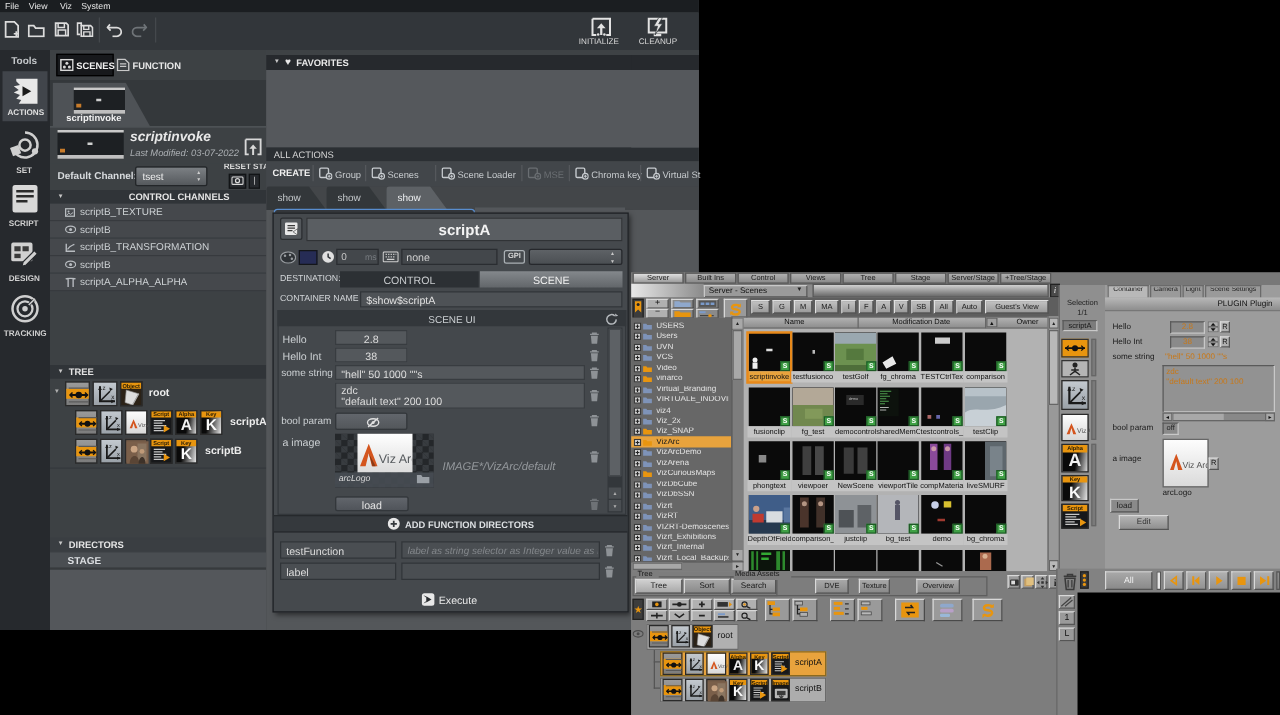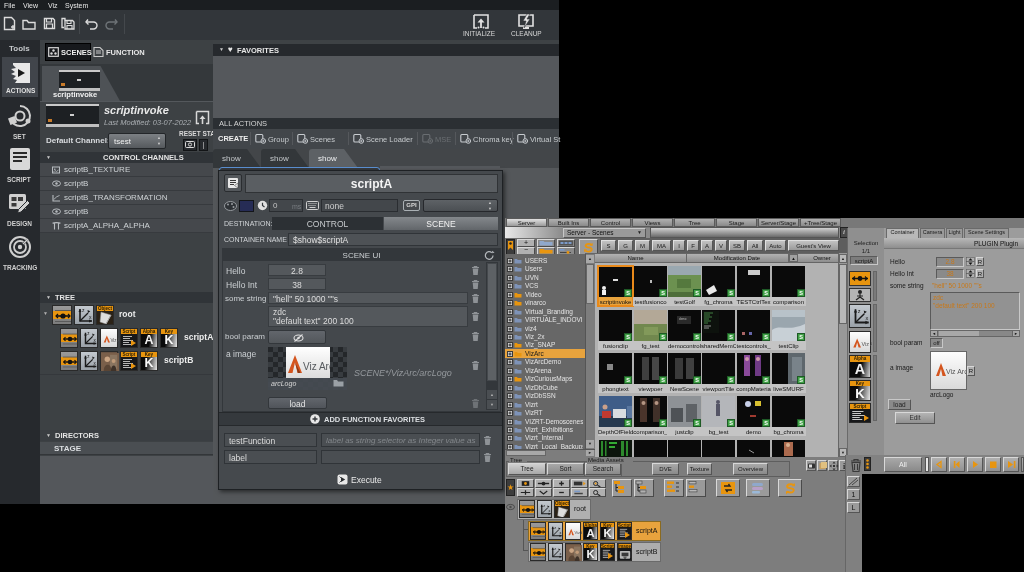--- a/index.html
+++ b/index.html
@@ -539,21 +539,21 @@
       <text x="17" y="23" font-size="10" fill="#55595d">Viz Arc</text>
     </svg>
   </div>
 <div class="a " style="left:268px;top:378px;width:79px;height:12px;background:rgba(70,76,82,0.92);"></div>
 <div class="a t " style="left:271px;top:380px;font-size:7px;font-style:italic;color:#d8d8d8;">arcLogo</div>
 <div class="a " style="left:333px;top:379px;width:11px;height:8px;">
     <svg width="11" height="8" viewBox="0 0 11 8">
       <path d="M0.5 1h3.5l1 1.5h5.5V7.5H0.5z" fill="#9aa0a6"></path>
     </svg>
   </div>
-<div class="a t " style="left:354px;top:369px;font-size:9px;font-style:italic;color:#94989c;">SCENE*/VizArc/arcLogo</div>
+<div class="a t " style="left:354px;top:369px;font-size:9px;font-style:italic;color:#94989c;">IMAGE*/VizArc/default</div>
 <div class="a " style="left:471px;top:360px;width:9px;height:11px;">
     <svg width="9" height="11" viewBox="0 0 9 11">
       <path d="M1 2.5h7M3 2.5V1.5h3v1" stroke="#8e9296" stroke-width="1" fill="none"></path>
       <path d="M1.7 3.5 2.3 10h4.4L7.3 3.5z" fill="#8e9296"></path>
     </svg>
   </div>
 <div class="a " style="left:268px;top:397px;width:59px;height:12px;background:linear-gradient(#62666c,#50545a);border:1px solid #33373b;border-radius:2px;"></div>
 <div class="a t " style="left:268px;top:400px;font-size:8.5px;color:#e4e4e4;width:59px;text-align:center;">load</div>
 <div class="a " style="left:471px;top:398px;width:9px;height:11px;">
     <svg width="9" height="11" viewBox="0 0 9 11">
@@ -561,21 +561,21 @@
       <path d="M1.7 3.5 2.3 10h4.4L7.3 3.5z" fill="#6e7276"></path>
     </svg>
   </div>
 <div class="a " style="left:219px;top:412px;width:283px;height:14px;background:#35393d;border-top:1px solid #26292c;border-bottom:1px solid #26292c;"></div>
 <div class="a " style="left:310px;top:414px;width:10px;height:10px;">
     <svg width="10" height="10" viewBox="0 0 10 10">
       <circle cx="5" cy="5" r="4.8" fill="#e8e8e8"></circle>
       <path d="M5 2.5v5M2.5 5h5" stroke="#35393d" stroke-width="1.4"></path>
     </svg>
   </div>
-<div class="a t " style="left:324px;top:416px;font-size:7.5px;font-weight:bold;color:#dcdfe2;">ADD FUNCTION FAVORITES</div>
+<div class="a t " style="left:324px;top:416px;font-size:7.5px;font-weight:bold;color:#dcdfe2;">ADD FUNCTION DIRECTORS</div>
 <div class="a " style="left:224px;top:433px;width:93px;height:14px;background:#4a4e52;border:1px solid #303438;"></div>
 <div class="a t " style="left:229px;top:437px;font-size:8.5px;color:#dcdcdc;">testFunction</div>
 <div class="a " style="left:321px;top:433px;width:159px;height:14px;background:#4a4e52;border:1px solid #303438;overflow:hidden;"></div>
 <div class="a t " style="left:326px;top:437px;font-size:8px;font-style:italic;color:#83878b;width:152px;overflow:hidden;">label as string  selector as Integer  value as Doub</div>
 <div class="a " style="left:483px;top:435px;width:9px;height:11px;">
     <svg width="9" height="11" viewBox="0 0 9 11">
       <path d="M1 2.5h7M3 2.5V1.5h3v1" stroke="#8e9296" stroke-width="1" fill="none"></path>
       <path d="M1.7 3.5 2.3 10h4.4L7.3 3.5z" fill="#8e9296"></path>
     </svg>
   </div>

